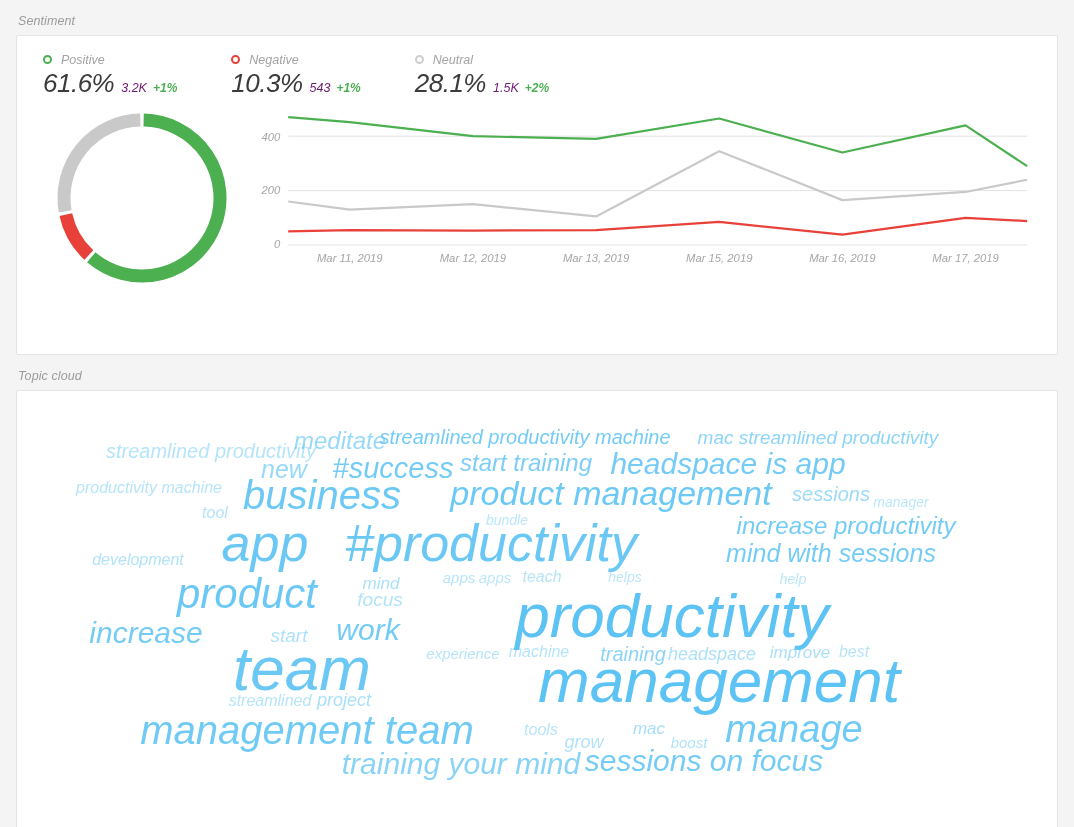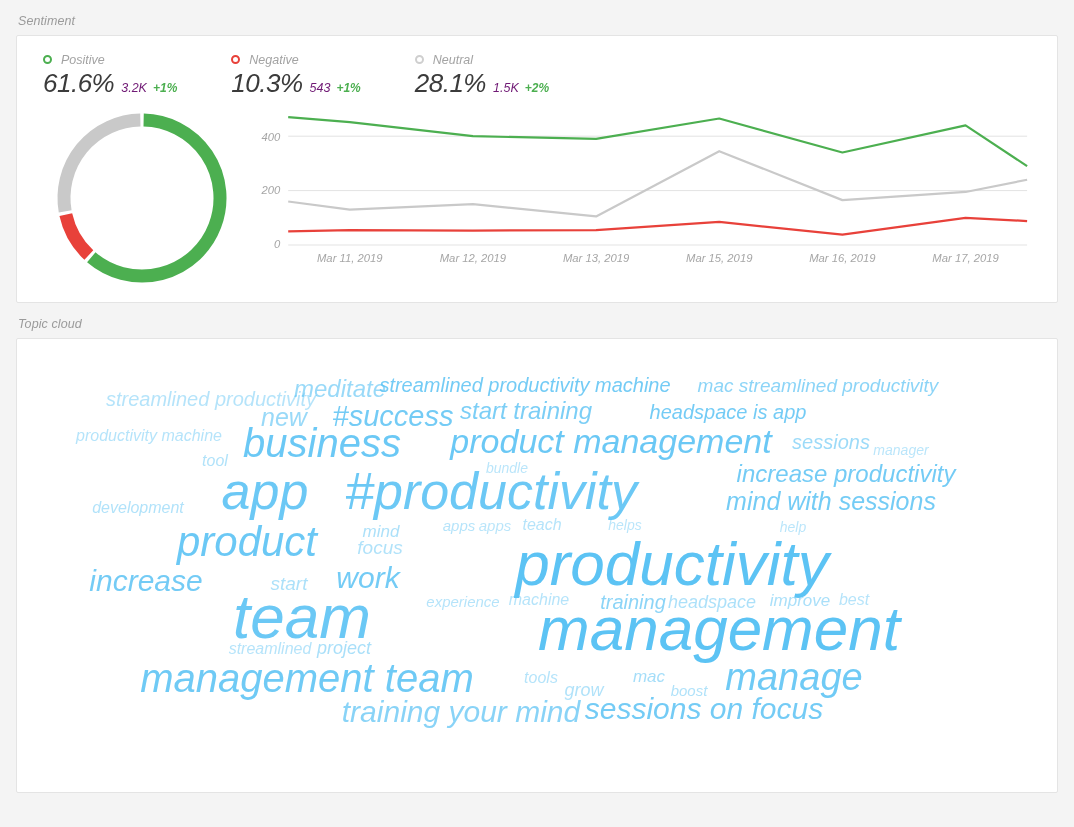--- a/index.html
+++ b/index.html
@@ -19,21 +19,21 @@
     letter-spacing: .1px;
   }
   .card {
     margin: 0 16px;
     background: #ffffff;
     border: 1px solid #e4e4e4;
     border-radius: 2px;
   }
 
   
-  #sentiment-card { height: 268px; position: relative; }
+  #sentiment-card { height: 320px; position: relative; }
 
   .stats-row { display: flex; padding: 16px 0 0 26px; }
   .stat { margin-right: 54px; }
   .stat-head { display: flex; align-items: center; height: 15px; }
   .dot {
     width: 9px; height: 9px; border-radius: 50%;
     border: 2.5px solid #4caf50; background: #fff;
     margin-right: 9px; flex: none;
   }
   .dot.neg { border-color: #e8413a; }
@@ -146,21 +146,21 @@
 
   <div class="card" id="cloud-card">
     <div id="cloud">
         <span class="w" style="left: 194px; top: 60px; font-size: 20px; opacity: 0.45;">streamlined productivity</span>
         <span class="w" style="left: 323px; top: 50px; font-size: 24px; opacity: 0.62;">meditate</span>
         <span class="w" style="left: 508px; top: 46px; font-size: 20px; opacity: 0.85;">streamlined productivity machine</span>
         <span class="w" style="left: 801px; top: 46px; font-size: 19px; opacity: 0.7;">mac streamlined productivity</span>
         <span class="w" style="left: 267px; top: 78px; font-size: 25px; opacity: 0.62;">new</span>
         <span class="w" style="left: 376px; top: 77px; font-size: 29px; opacity: 0.85;">#success</span>
         <span class="w" style="left: 509px; top: 72px; font-size: 24px; opacity: 0.8;">start training</span>
-        <span class="w" style="left: 711px; top: 73px; font-size: 20px; opacity: 0.85;">headspace is app</span>
+        <span class="w" style="left: 711px; top: 73px; font-size: 30px; opacity: 0.85;">headspace is app</span>
         <span class="w" style="left: 132px; top: 97px; font-size: 16px; opacity: 0.45;">productivity machine</span>
         <span class="w" style="left: 305px; top: 104px; font-size: 40px; opacity: 0.9;">business</span>
         <span class="w" style="left: 594px; top: 102px; font-size: 34px; opacity: 0.9;">product management</span>
         <span class="w" style="left: 814px; top: 103px; font-size: 20px; opacity: 0.6;">sessions</span>
         <span class="w" style="left: 884px; top: 111px; font-size: 14px; opacity: 0.42;">manager</span>
         <span class="w" style="left: 198px; top: 122px; font-size: 16px; opacity: 0.48;">tool</span>
         <span class="w" style="left: 490px; top: 129px; font-size: 14px; opacity: 0.42;">bundle</span>
         <span class="w" style="left: 829px; top: 135px; font-size: 24px; opacity: 0.85;">increase productivity</span>
         <span class="w" style="left: 121px; top: 169px; font-size: 16px; opacity: 0.48;">development</span>
         <span class="w" style="left: 248px; top: 152px; font-size: 52px; opacity: 0.9;">app</span>

